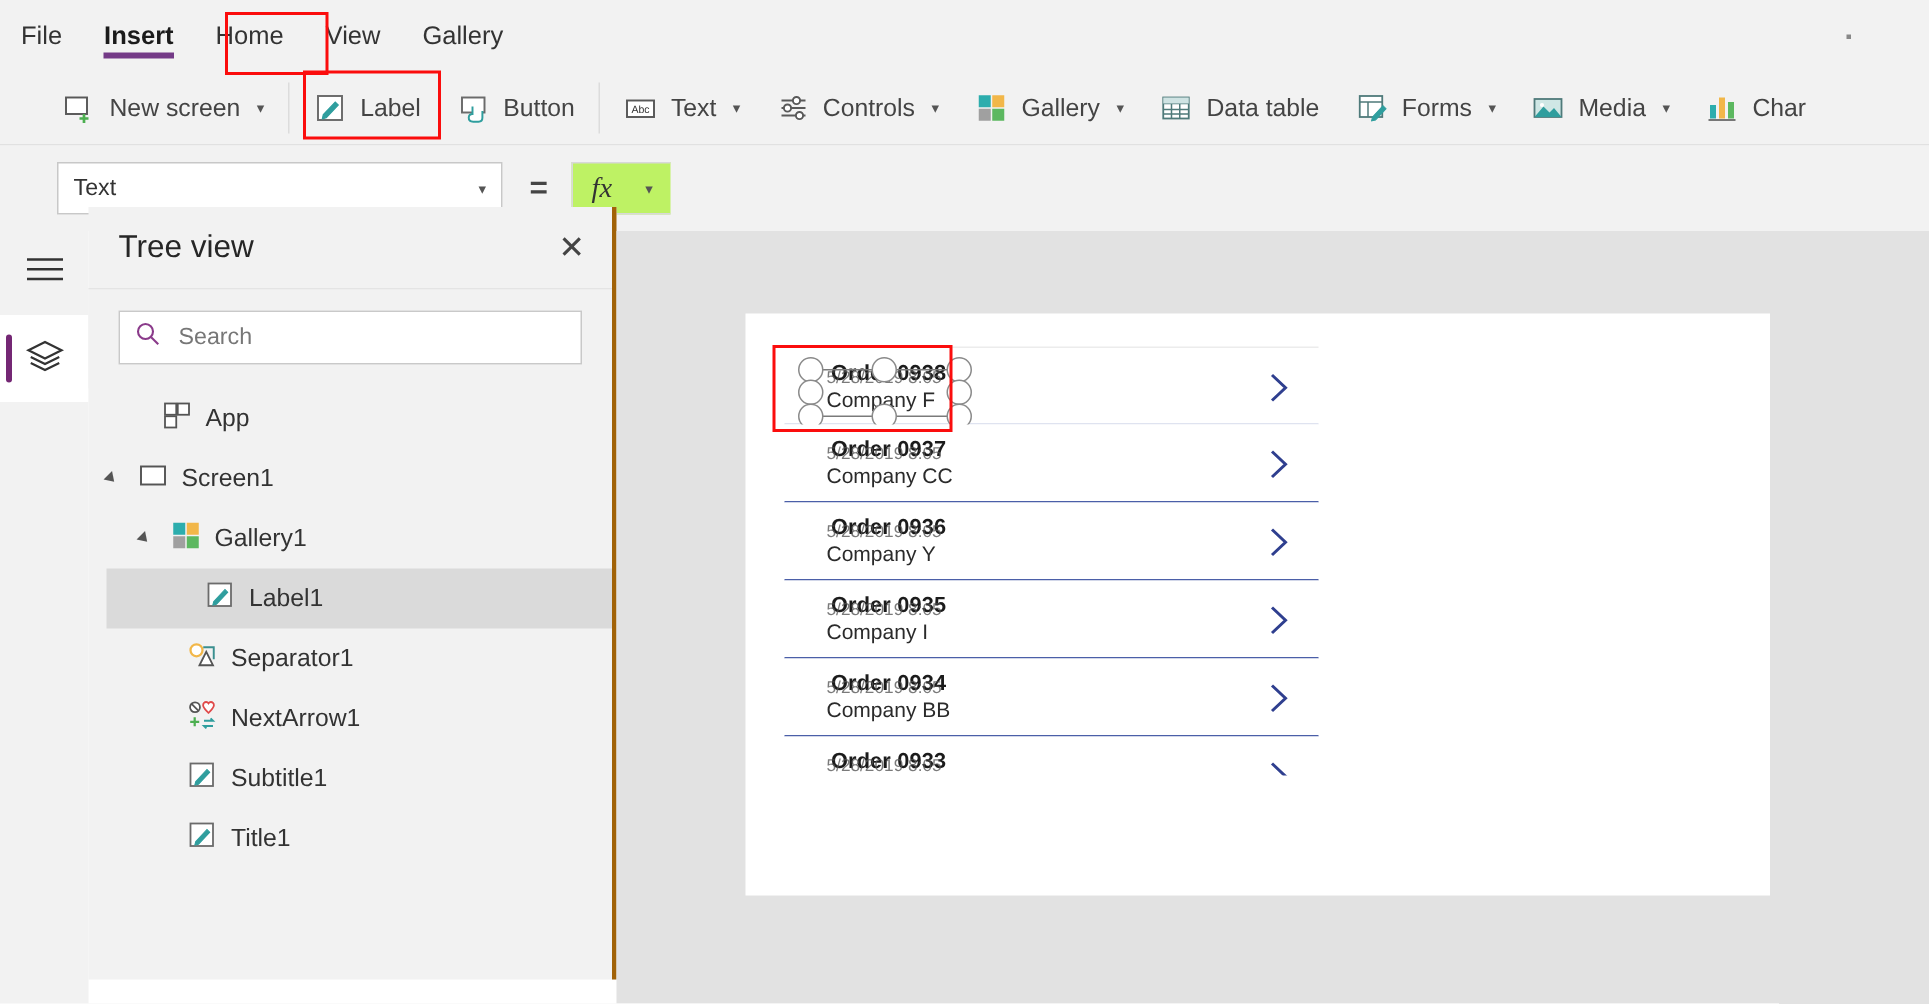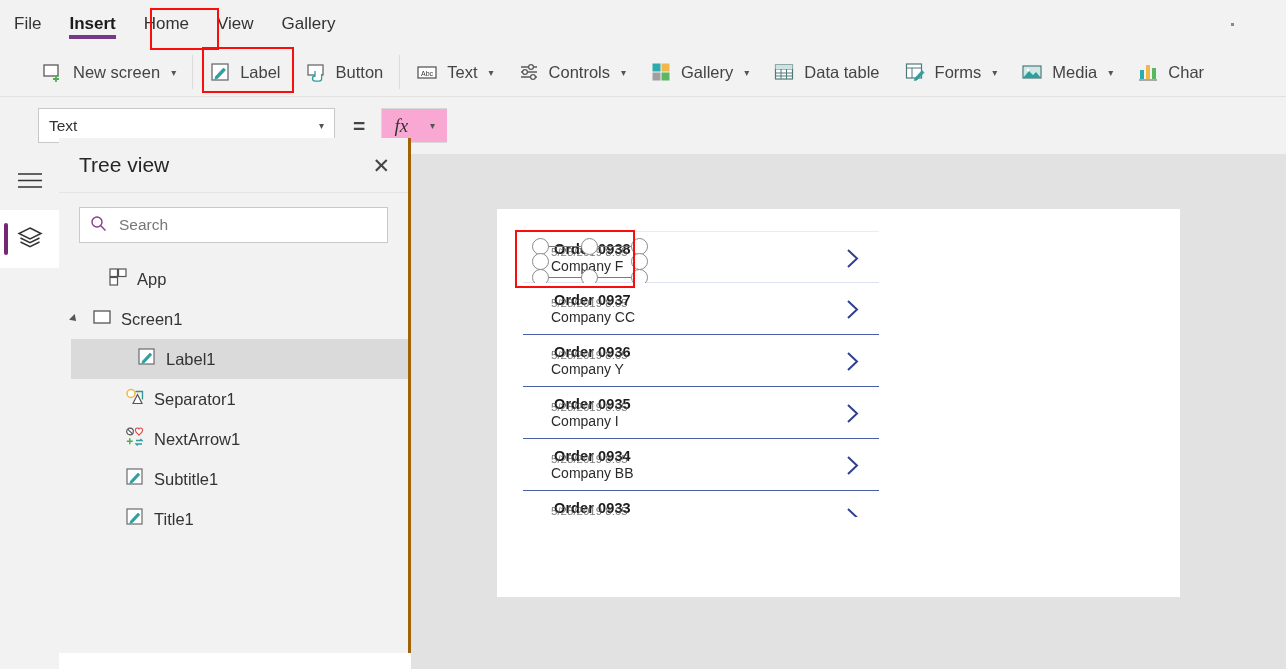--- a/index.html
+++ b/index.html
@@ -56,21 +56,21 @@
     background:#f2f2f2; display:flex; align-items:center;
   }
   .prop-select {
     margin-left:38px; width:297px; height:35px; background:#fff;
     border:1px solid #c8c8c8; display:flex; align-items:center;
     padding:0 10px; font-size:15.5px; color:#333; cursor:pointer;
   }
   .prop-select .v { flex:1; }
   .eq { font-size:21px; color:#444; margin:0 16px 0 18px; font-weight:bold;}
   .fxbtn {
-    width:66px; height:35px; background:#f9a8d4; border:1px solid #d8d8d8;
+    width:66px; height:35px; background:#bef264; border:1px solid #d8d8d8;
     border-right:none;
     display:flex; align-items:center; justify-content:center; gap:20px;
     cursor:pointer;
   }
   .fxbtn .fxi { font-style:italic; font-family:"Liberation Serif", serif;
                 font-size:19px; color:#333; }
   .formula {
     flex:1; height:35px; background:#fff; border:1px solid #d8d8d8;
     border-left:none; display:flex; align-items:center; padding-left:8px;
     font-family:"Liberation Mono", monospace; font-size:14.5px;
@@ -380,20 +380,32 @@
     <div class="tnode" style="padding-left:10px">
       <span class="tw open"></span>
       <span>
         <svg width="20" height="20" viewBox="0 0 20 20">
             <rect x="2" y="4" width="16" height="12" fill="#fff" stroke="#555" stroke-width="1.3"></rect>
           </svg>
       </span>
       <span>Screen1</span>
     </div>
 
+    <div class="tnode" style="padding-left:32px">
+      <span class="tw open"></span>
+      <span>
+        <svg width="20" height="20" viewBox="0 0 20 20">
+            <rect x="1.5" y="1.5" width="8" height="8" fill="#2cadad"></rect>
+            <rect x="10.5" y="1.5" width="8" height="8" fill="#f2b749"></rect>
+            <rect x="1.5" y="10.5" width="8" height="8" fill="#a0a0a0"></rect>
+            <rect x="10.5" y="10.5" width="8" height="8" fill="#5cb860"></rect>
+          </svg>
+      </span>
+      <span>Gallery1</span>
+    </div>
 
     <div class="tnode sel" style="padding-left:66px">
       <span>
         <svg width="20" height="20" viewBox="0 0 20 20">
             <rect x="2" y="2" width="15" height="15" fill="#fff" stroke="#6b6b6b" stroke-width="1.2"></rect>
             <path d="M5.5 14l7.5-8 1.8 1.8-7.5 8-2.4.6z" fill="#2f9e9e" stroke="#2f9e9e" stroke-width="0.7"></path>
           </svg>
       </span>
       <span>Label1</span>
     </div>

